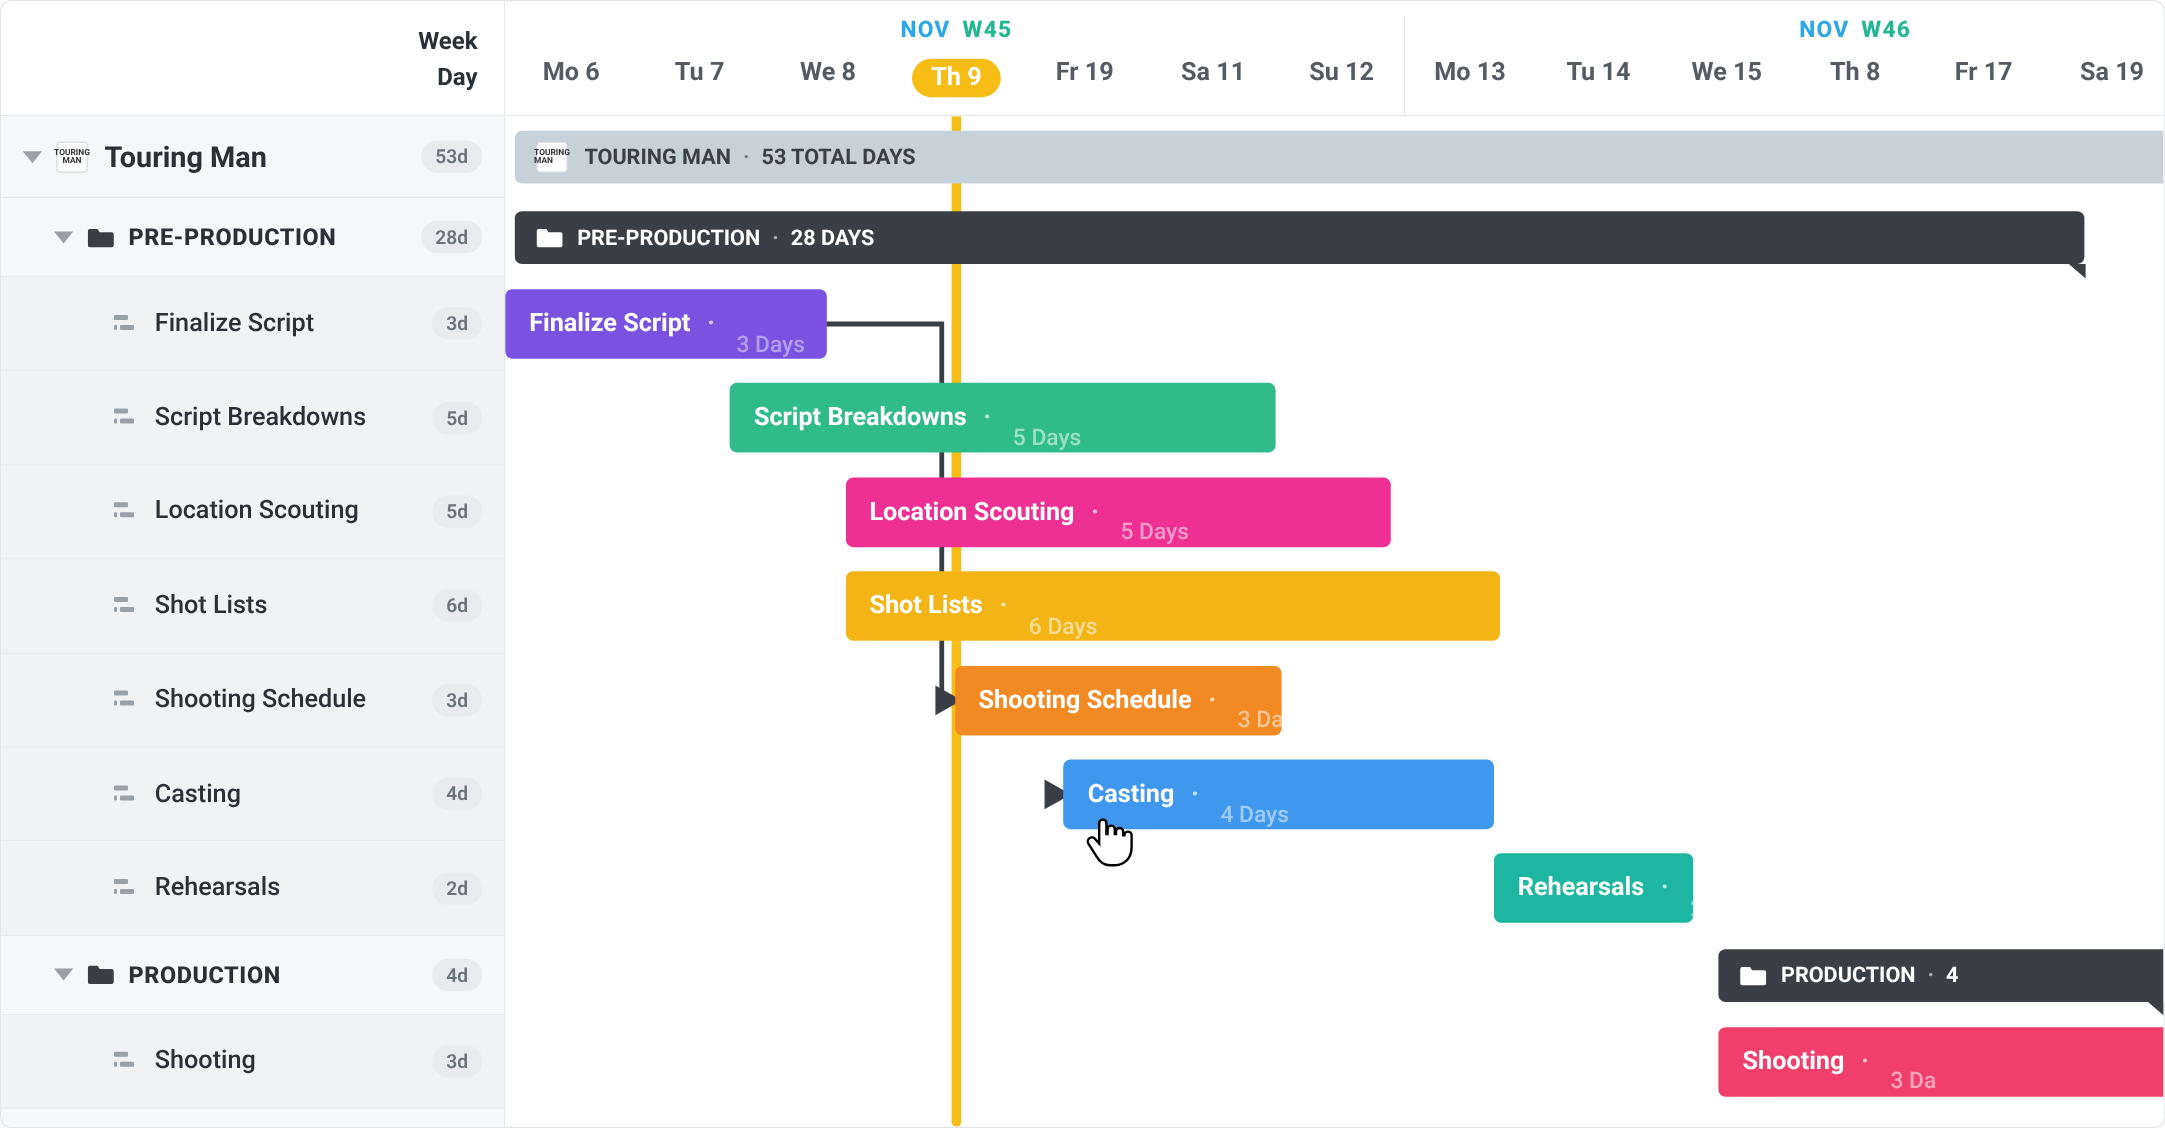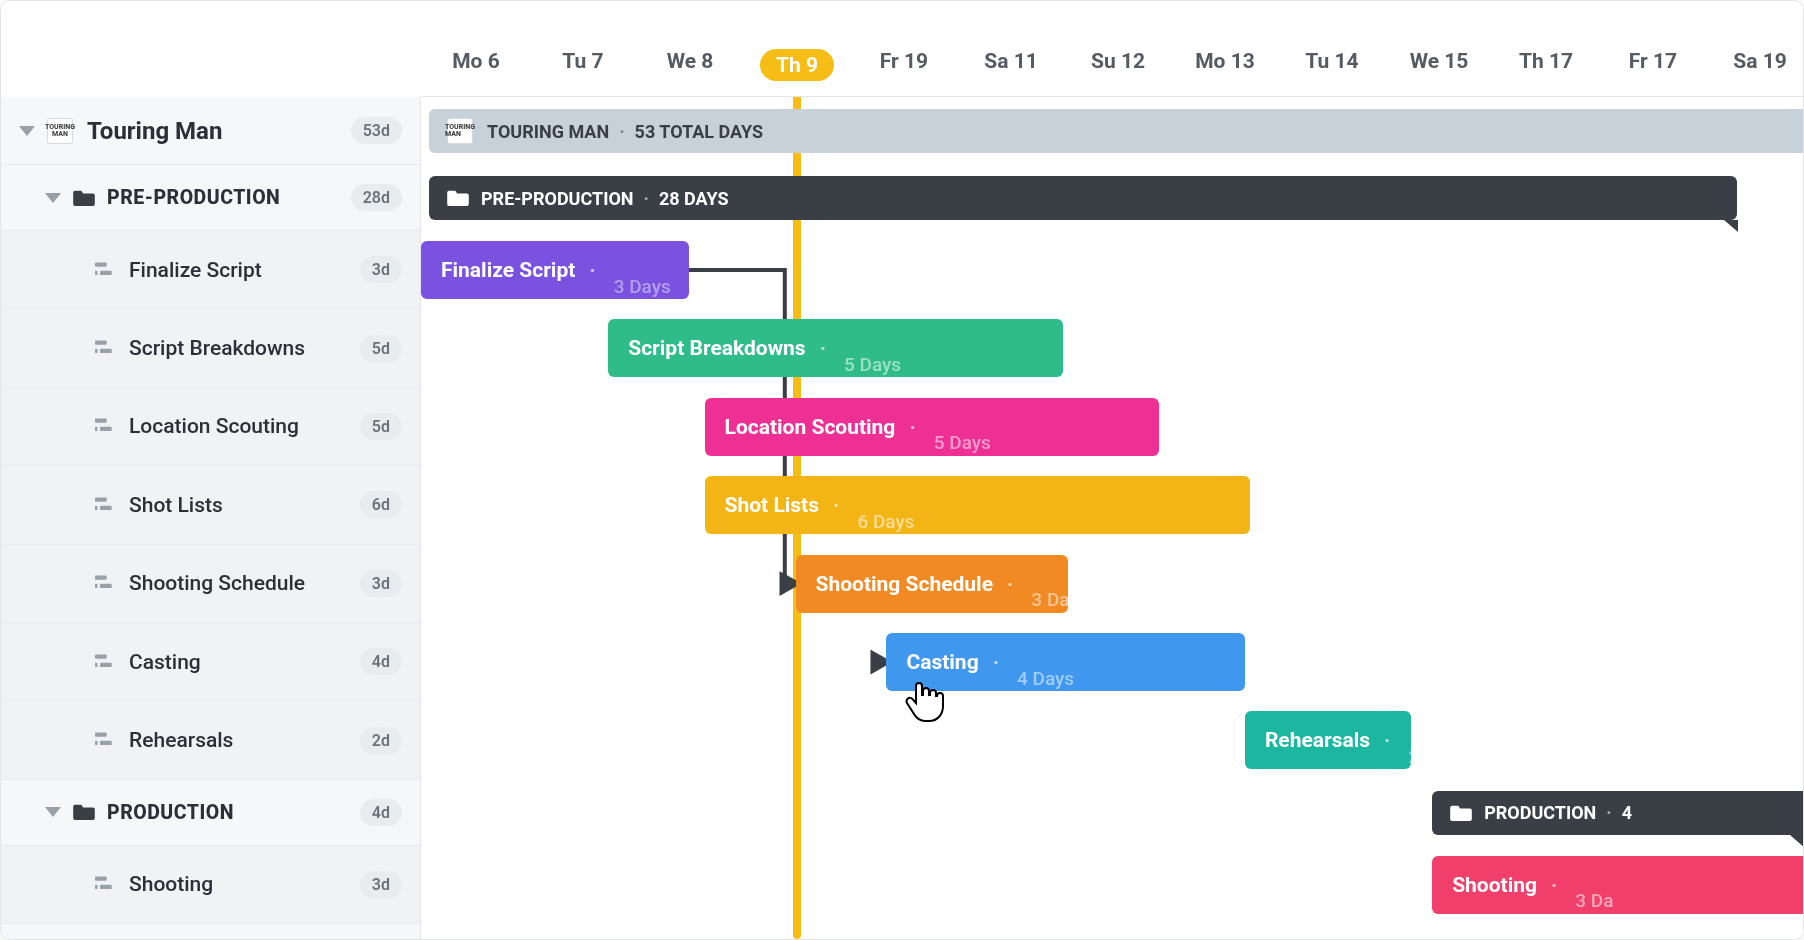--- a/index.html
+++ b/index.html
@@ -118,33 +118,42 @@
   .cursor-hand {
     position:absolute; z-index:20; pointer-events:none;
   }
   
   .folder-icn svg, .task-icn svg { display:block; }
 </style>
 </head>
 <body>
 
 <div class="app">
+  <div class="hdr-left">
+    <div>Week</div>
+    <div>Day</div>
+  </div>
   <div class="hdr-right" id="hdr-right">
+    <div class="weeks" id="weeks">
+        <div class="week-lbl" style="left: 321px; width: 110px; text-align: center;"><span class="mo">NOV</span><span class="wk">W45</span></div>
+        <div class="week-lbl" style="left: 1070px; width: 110px; text-align: center;"><span class="mo">NOV</span><span class="wk">W46</span></div>
+        <div class="week-sep" style="left: 749px;"></div>
+      </div>
     <div class="days" id="days">
         <div class="day-lbl" style="left: 0px;"><span>Mo 6</span></div>
         <div class="day-lbl" style="left: 107px; text-align: center;"><span>Tu 7</span></div>
         <div class="day-lbl" style="left: 214px;"><span>We 8</span></div>
         <div class="day-lbl today" style="left: 321px;"><span>Th 9</span></div>
         <div class="day-lbl" style="left: 428px;"><span>Fr 19</span></div>
         <div class="day-lbl" style="left: 535px;"><span>Sa 11</span></div>
         <div class="day-lbl" style="left: 642px;"><span>Su 12</span></div>
         <div class="day-lbl" style="left: 749px;"><span>Mo 13</span></div>
         <div class="day-lbl" style="left: 856px;"><span>Tu 14</span></div>
         <div class="day-lbl" style="left: 963px;"><span>We 15</span></div>
-        <div class="day-lbl" style="left: 1070px;"><span>Th 17</span></div>
+        <div class="day-lbl" style="left: 1070px;"><span>Th 8</span></div>
         <div class="day-lbl" style="left: 1177px;"><span>Fr 17</span></div>
         <div class="day-lbl" style="left: 1284px;"><span>Sa 19</span></div>
       </div>
   </div>
   <div class="sidebar" id="sidebar">
       <div class="srow project">
         <span class="caret"></span>
         <span class="thumb">TOURING<br>MAN</span>
         <span class="name">Touring Man</span>
         <span class="badge">53d</span>

